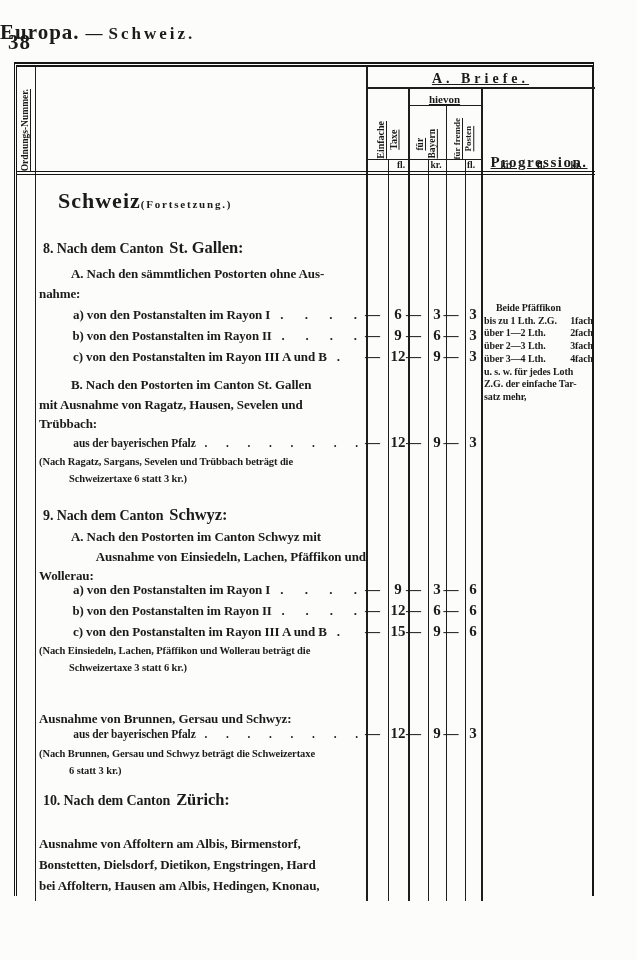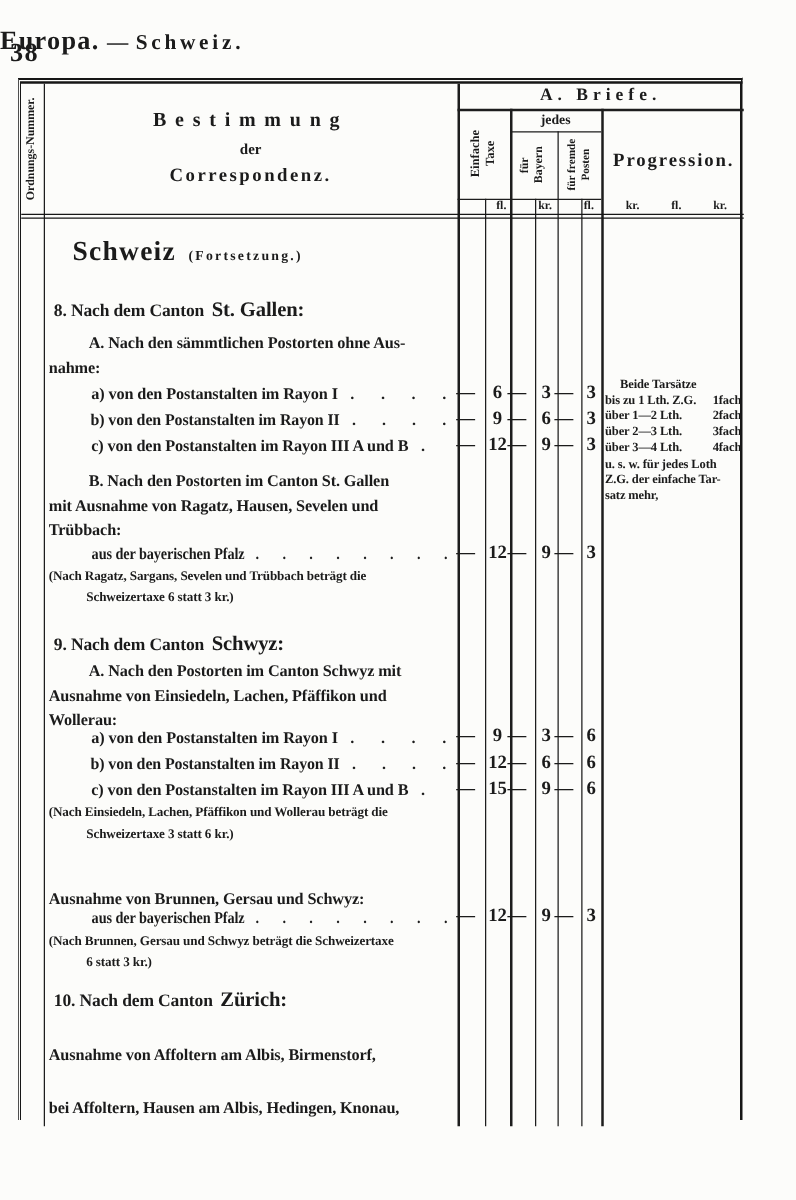--- a/index.html
+++ b/index.html
@@ -12,33 +12,33 @@
   .pagenum{left:8px;top:30px;font-size:21px;font-weight:bold;letter-spacing:1px;}
   .ptitle{left:0;top:20px;width:637px;text-align:left;}
   .ptitle .main{font-size:21px;font-weight:bold;letter-spacing:1px;}
   .ptitle .dash{font-size:17px;font-weight:bold;padding:0 6px;}
   .ptitle .sub{font-size:17px;font-weight:bold;letter-spacing:3px;}
   
   #tbl{position:absolute;left:14px;top:62px;width:580px;height:834px;
        border-top:5px double #161616;border-left:3px double #161616;border-right:2px solid #161616;}
   .vline,.hline{position:absolute;background:#1d1d1d;}
   
-  .hdrcell{position:absolute;display:flex;align-items:center;justify-content:center;font-weight:bold;}
+  .hdrcell{position:absolute;display:flex;align-items:flex-end;justify-content:center;font-weight:bold;text-decoration:underline;}
   .vert{writing-mode:vertical-rl;transform:rotate(180deg);text-align:center;line-height:1.25;}
   .vert span{display:block;}
   .flkr{position:absolute;display:flex;font-weight:bold;font-size:9.5px;}
   .flkr span{display:inline-flex;align-items:center;justify-content:center;padding-left:35px;}
   
   .bl{position:absolute;left:22px;width:327px;font-size:13px;font-weight:bold;
       letter-spacing:-0.1px;white-space:nowrap;line-height:16px;}
   .note{font-size:10.5px;letter-spacing:-0.1px;}
   .sect{font-size:14px;}
   .sect .canton{font-size:16.5px;margin-left:6px;}
   .big{font-size:22px;letter-spacing:1px;}
-  .big .fort{font-size:11px;letter-spacing:1.8px;margin-left:10px;}
+  .big .fort{font-size:11px;letter-spacing:1.8px;margin-left:0;}
   .dots{letter-spacing:9px;margin-left:10px;}
   
   .vals{position:absolute;left:349px;width:115px;display:flex;font-size:15px;font-weight:bold;height:18px;}
   .vals span{display:inline-flex;align-items:center;justify-content:center;}
   .vals .c0{width:22px;}.vals .c1{width:20px;}.vals .c2{width:20px;}
   .vals .c3{width:18px;}.vals .c4{width:19px;}.vals .c5{width:16px;}
   .vals .d{transform:translateX(-5px);letter-spacing:-1px;}
   
   #prognote{position:absolute;left:467px;top:235px;width:109px;font-size:10px;
             font-weight:bold;line-height:12.7px;letter-spacing:-0.1px;}
@@ -69,36 +69,31 @@
     <div class="hline" style="left:349px;top:20px;width:229px;height:2px;"></div>
     <div class="hline" style="left:391px;top:38px;width:73px;height:1px;"></div>
     <div class="hline" style="left:349px;top:92px;width:115px;height:1px;"></div>
     <div class="abs" style="left:0;top:104px;width:578px;height:0;border-top:4px double #161616;"></div>
 
     <div class="hdrcell" style="left:0;top:0;width:18px;height:104px;">
       <div class="vert" style="font-size:9.5px;">
           <span>Ordnungs-Nummer.</span>
         </div>
     </div>
-    <div class="hdrcell" style="left:18px;top:0;width:331px;height:104px;flex-direction:column;justify-content:center;gap:6px;">
-      <div style="font-size:16px;letter-spacing:7px;">Bestimmung</div>
-      <div style="font-size:12px;">der</div>
-      <div style="font-size:15px;letter-spacing:2px;">Correspondenz.</div>
-    </div>
     <div class="hdrcell" style="left:349px;top:0;width:229px;height:20px;font-size:14px;letter-spacing:4px;">
       <span>A.  Briefe.</span>
     </div>
     <div class="hdrcell" style="left:349px;top:20px;width:42px;height:72px;">
       <div class="vert" style="font-size:10px;">
         <span>Einfache</span>
         <span>Taxe</span>
       </div>
     </div>
     <div class="hdrcell" style="left:391px;top:20px;width:73px;height:18px;font-size:11px;">
-      <span>jedes</span>
+      <span>hievon</span>
     </div>
     <div class="hdrcell" style="left:391px;top:38px;width:38px;height:54px;">
       <div class="vert" style="font-size:9.5px;">
         <span>für</span>
         <span>Bayern</span>
       </div>
     </div>
     <div class="hdrcell" style="left:429px;top:38px;width:35px;height:54px;">
       <div class="vert" style="font-size:9px;">
         <span>für fremde</span>
@@ -143,21 +138,21 @@
     <div class="bl fit" style="top: 368px; text-indent: 39px; transform-origin: left top; transform: scaleX(0.879032);">
       <span>aus der bayerischen Pfalz</span><span class="dots">. . . . . . . .</span>
     </div>
     <div class="bl note fit" style="top:387px;">(Nach Ragatz, Sargans, Sevelen und Trübbach beträgt die</div>
     <div class="bl note fit" style="top:404px;text-indent:30px;">Schweizertaxe 6 statt 3 kr.)</div>
 
     <div class="bl sect fit" style="top:440px;text-indent:4px;">
       <span>9. Nach dem Canton</span><span class="canton">Schwyz:</span>
     </div>
     <div class="bl fit" style="top:462px;text-indent:32px;">A. Nach den Postorten im Canton Schwyz mit</div>
-    <div class="bl fit" style="top:482px;">Ausnahme von Einsiedeln, Lachen, Pfäffikon und</div>
+    <div class="bl fit" style="top:482px;text-align:right;">Ausnahme von Einsiedeln, Lachen, Pfäffikon und</div>
     <div class="bl fit" style="top:501px;">Wollerau:</div>
 
     <div class="bl fit" style="top:515px;text-indent:34px;">
       <span>a) von den Postanstalten im Rayon I</span><span class="dots">. . . .</span>
     </div>
     <div class="bl fit" style="top: 536px; text-indent: 34px; transform-origin: left top; transform: scaleX(0.981982);">
       <span>b) von den Postanstalten im Rayon II</span><span class="dots">. . . .</span>
     </div>
     <div class="bl fit" style="top:557px;text-indent:34px;">
       <span>c) von den Postanstalten im Rayon III A und B</span><span class="dots">.</span>
@@ -169,20 +164,21 @@
     <div class="bl fit" style="top: 659px; text-indent: 39px; transform-origin: left top; transform: scaleX(0.879032);">
       <span>aus der bayerischen Pfalz</span><span class="dots">. . . . . . . .</span>
     </div>
     <div class="bl note fit" style="top:679px;">(Nach Brunnen, Gersau und Schwyz beträgt die Schweizertaxe</div>
     <div class="bl note fit" style="top:696px;text-indent:30px;">6 statt 3 kr.)</div>
 
     <div class="bl sect fit" style="top:725px;text-indent:4px;">
       <span>10. Nach dem Canton</span><span class="canton">Zürich:</span>
     </div>
     <div class="bl fit" style="top:769px;">Ausnahme von Affoltern am Albis, Birmenstorf,</div>
+    <div class="bl fit" style="top:790px;">Bonstetten, Dielsdorf, Dietikon, Engstringen, Hard</div>
     <div class="bl fit" style="top:811px;">bei Affoltern, Hausen am Albis, Hedingen, Knonau,</div>
 
     <div class="vals" style="top:238px;">
       <span class="c0 d">—</span>
         <span class="c1">6</span>
         <span class="c2 d">—</span>
         <span class="c3">3</span>
         <span class="c4 d">—</span>
         <span class="c5">3</span>
     </div>
@@ -237,21 +233,21 @@
     <div class="vals" style="top:657px;">
       <span class="c0 d">—</span>
         <span class="c1">12</span>
         <span class="c2 d">—</span>
         <span class="c3">9</span>
         <span class="c4 d">—</span>
         <span class="c5">3</span>
     </div>
 
     <div id="prognote">
-      <div class="t">Beide Tarsätze</div>
+      <div class="t">Beide Pfäffikon</div>
       <div class="rr">
         <span>bis zu 1 Lth. Z.G.</span>
           <span>1fach</span>
       </div>
       <div class="rr">
         <span>über 1—2 Lth.</span>
           <span>2fach</span>
       </div>
       <div class="rr">
         <span>über 2—3 Lth.</span>

